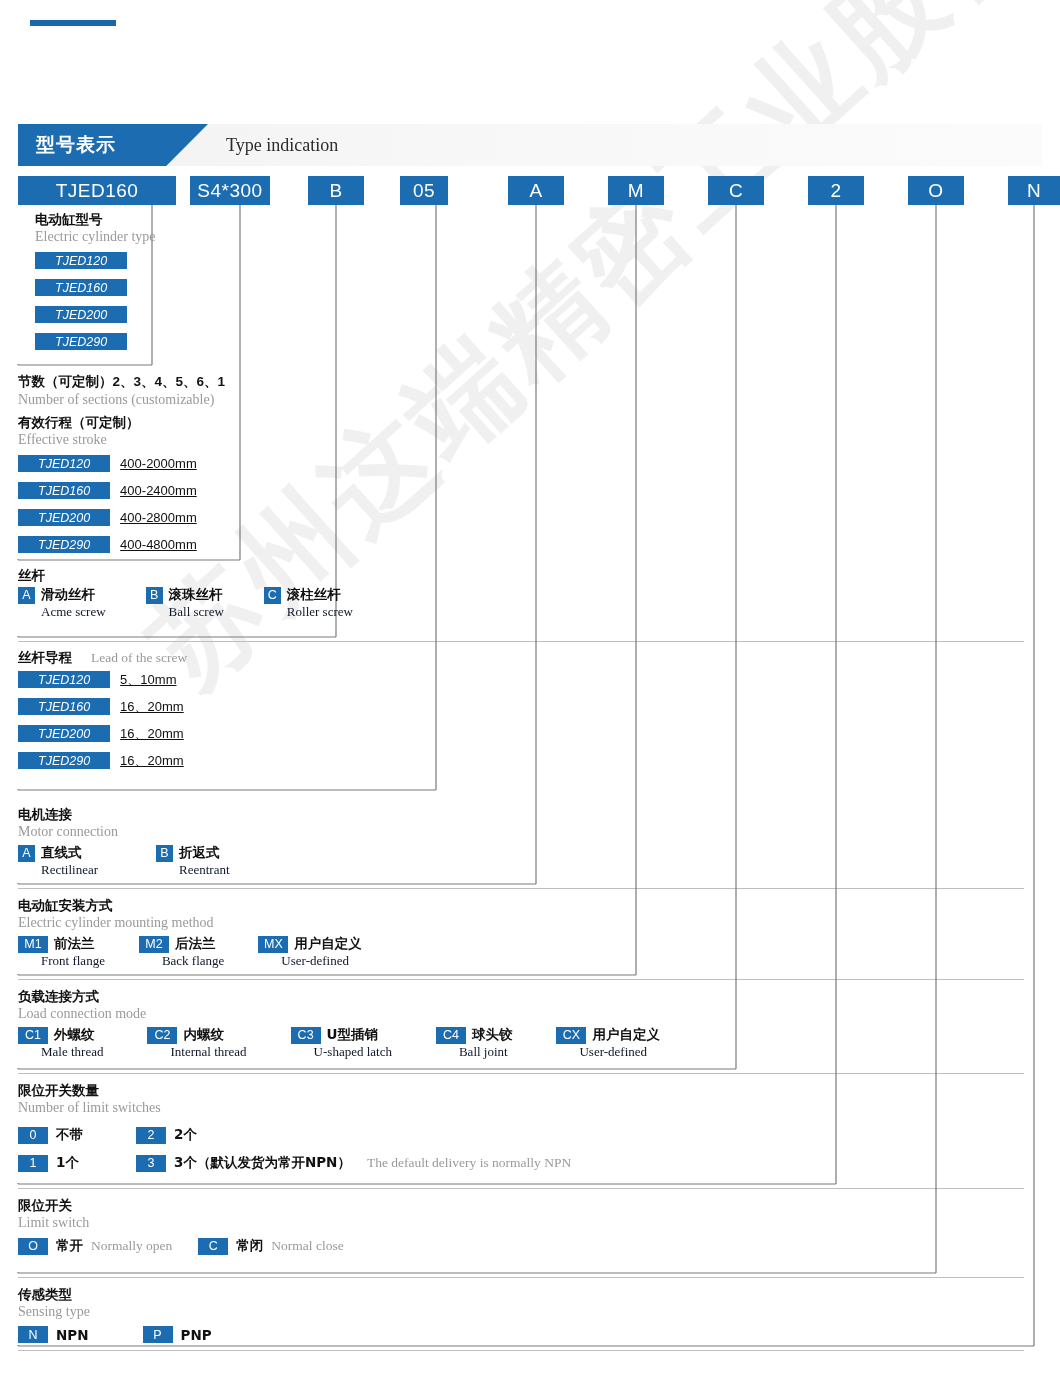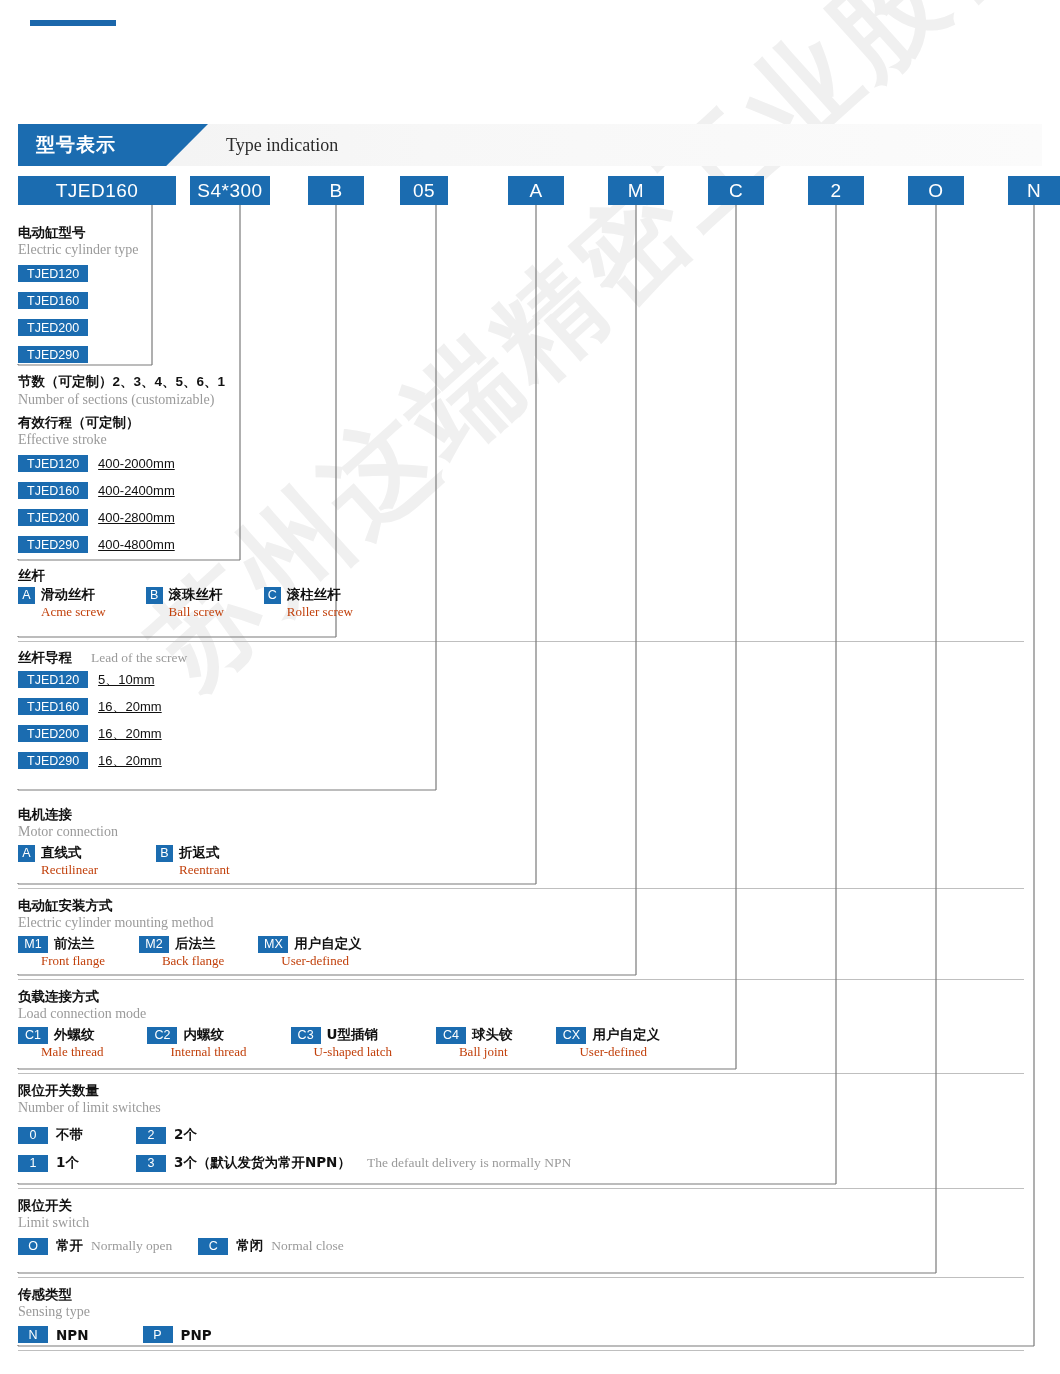--- a/index.html
+++ b/index.html
@@ -101,21 +101,21 @@
   }
   .sec-cn .inline-nums { font-family: "Liberation Sans", sans-serif; }
 
   .tag {
     display: inline-flex; align-items: center; justify-content: center;
     background: #1b6cb0; color: #fff;
     font-size: 12.5px; height: 17px;
     font-family: "Liberation Sans", sans-serif;
     vertical-align: middle;
   }
-  .tag.w-wide { min-width: 62px; padding: 0 9px; }
+  .tag.w-wide { min-width: 62px; padding: 0 20px; font-style: italic; }
   .tag.w-sq { width: 17px; }
   .tag.w-med { width: 30px; }
 
   .model-list .ml-row {
     display: flex; align-items: center; gap: 10px;
     height: 27px;
   }
   .ml-val {
     font-size: 13px; color: #111;
     font-family: "Liberation Sans", sans-serif;
@@ -123,21 +123,21 @@
   }
 
   .opt-row { display: flex; align-items: flex-start; }
   .opt { display: flex; flex-direction: column; }
   .opt-top { display: flex; align-items: center; gap: 6px; height: 18px; }
   .opt-cn {
     font-size: 13.5px; font-weight: 700; color: #111;
     font-family: "DejaVu Sans", sans-serif; white-space: nowrap;
   }
   .opt-en {
-    font-size: 13px; color: #c2410c; margin-left: 23px;
+    font-size: 13px; color: #0f172a; margin-left: 23px;
     font-family: "Liberation Serif", "DejaVu Serif", serif; white-space: nowrap;
   }
 
   .inline-en {
     font-size: 13.5px; color: #9a9a9a;
     font-family: "Liberation Serif", "DejaVu Serif", serif; white-space: nowrap;
   }
 
   .rule {
     position: absolute; height: 1px; background: #bfbfbf;
@@ -200,21 +200,21 @@
       <line x1="18" y1="1184" x2="836" y2="1184" stroke="#7a7a7a" stroke-width="1.2"></line>
       <line x1="18" y1="1183" x2="18" y2="1184" stroke="#7a7a7a" stroke-width="1.2"></line>
       <line x1="936" y1="205" x2="936" y2="1273" stroke="#7a7a7a" stroke-width="1.2"></line>
       <line x1="18" y1="1273" x2="936" y2="1273" stroke="#7a7a7a" stroke-width="1.2"></line>
       <line x1="18" y1="1272" x2="18" y2="1273" stroke="#7a7a7a" stroke-width="1.2"></line>
       <line x1="1034" y1="205" x2="1034" y2="1346" stroke="#7a7a7a" stroke-width="1.2"></line>
       <line x1="18" y1="1346" x2="1034" y2="1346" stroke="#7a7a7a" stroke-width="1.2"></line>
       <line x1="18" y1="1345" x2="18" y2="1346" stroke="#7a7a7a" stroke-width="1.2"></line>
     </svg>
 
-  <div class="section" style="left:18px; top:210px;margin-top:13px;">
+  <div class="section" style="left:35px; top:210px;">
     <div class="sec-cn">电动缸型号</div>
     <div class="sec-en">Electric cylinder type</div>
     <div class="model-list" id="cyl-models">
         <div class="ml-row">
           <span class="tag w-wide">TJED120</span>
         </div>
         <div class="ml-row">
           <span class="tag w-wide">TJED160</span>
         </div>
         <div class="ml-row">

